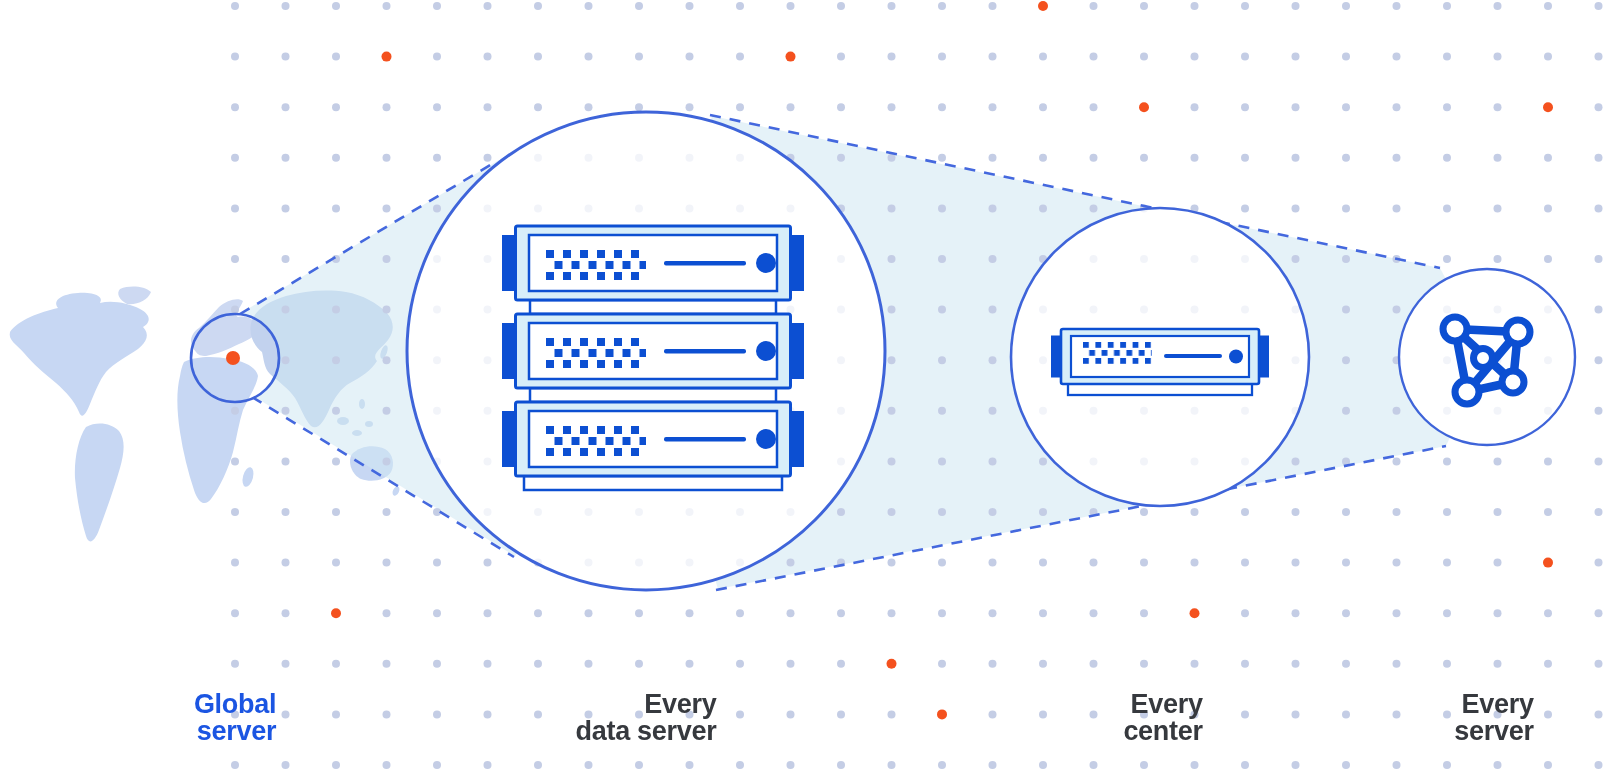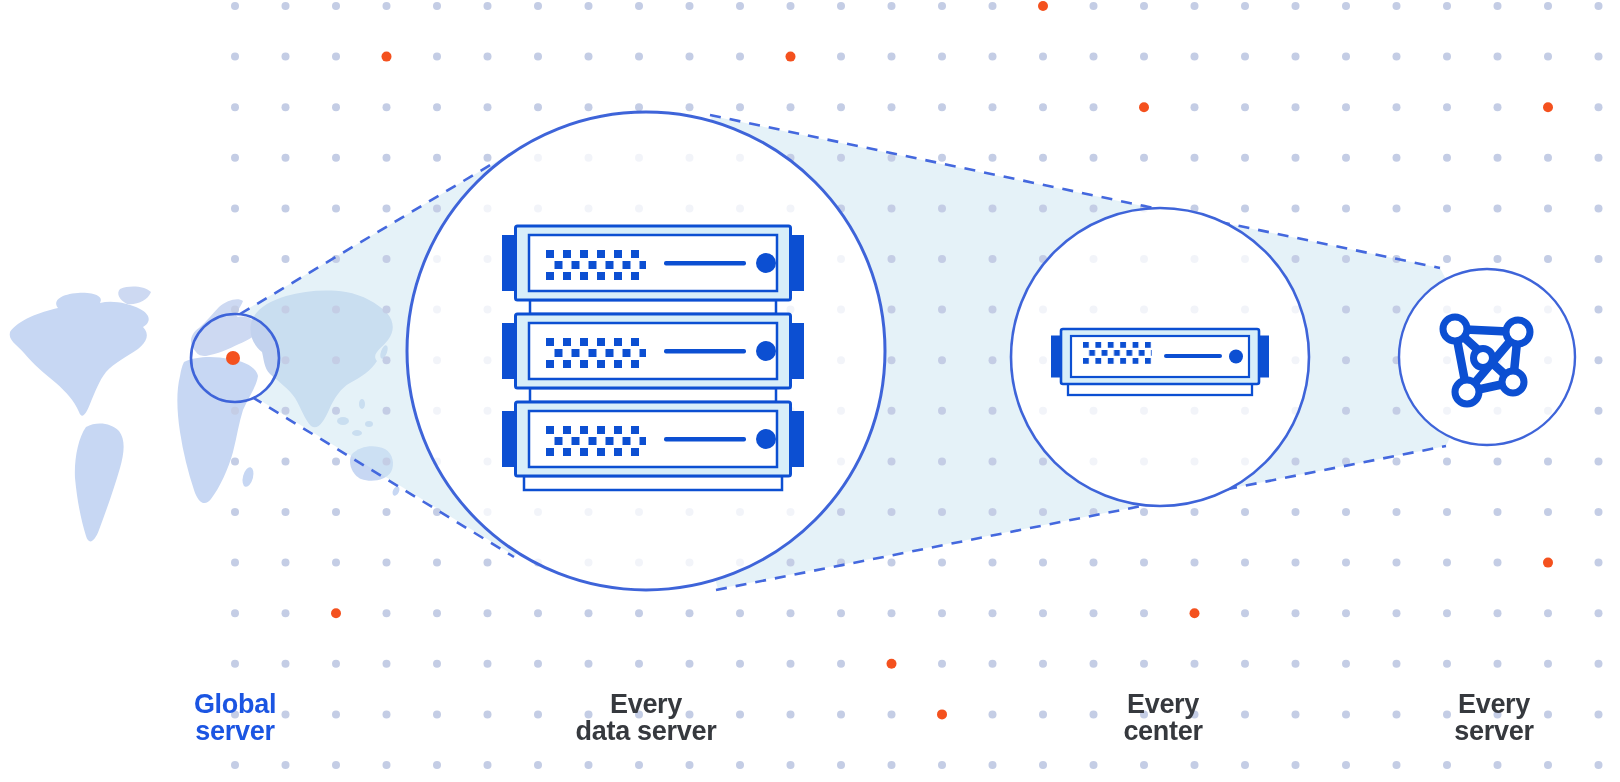--- a/index.html
+++ b/index.html
@@ -2,21 +2,21 @@
 <html style="--primary-blue: #0c4fd2; --outline-blue: #3e64d9; --dash-blue: #4468de; --beam-cyan: #cfe7f3; --panel-cyan: #d7eef9; --map-blue: #c7d7f3; --map-blue-2: #c2d2ee; --map-blue-3: #cdd9f2; --dot-gray: #c4cde5; --accent-orange: #f4511e; --label-dark: #36393e; --label-blue: #1b55e2;"><head>
 <meta charset="utf-8">
 <style>
   html,body{margin:0;padding:0;background:#ffffff;}
   #stage{
     position:relative;width:1620px;height:782px;overflow:hidden;background:#ffffff;
     font-family:"Liberation Sans",sans-serif;
   }
   #scene{position:absolute;left:0;top:0;}
   .label{
-    position:absolute;transform:translateX(-50%);text-align:center;
+    position:absolute;transform:translateX(-50%);text-align:right;
     font-weight:700;font-size:27px;line-height:27px;letter-spacing:-0.3px;
     color:var(--label-dark);white-space:nowrap;
   }
   .label.blue{color:var(--label-blue);}
   :root{
     --primary-blue:#0c4fd2;
     --outline-blue:#3e64d9;
     --dash-blue:#4468de;
     --beam-cyan:#cfe7f3;
     --panel-cyan:#d7eef9;

